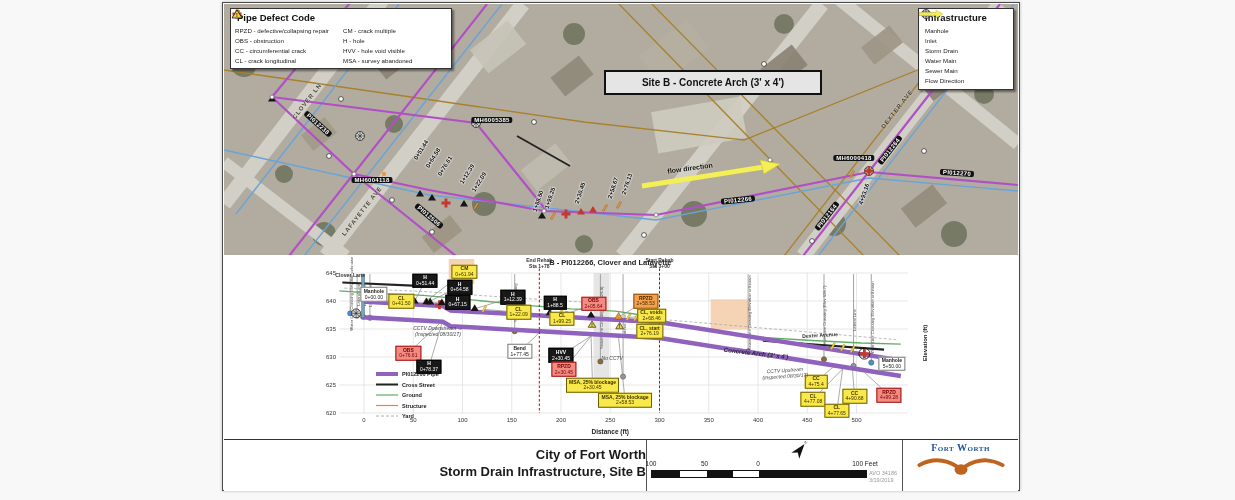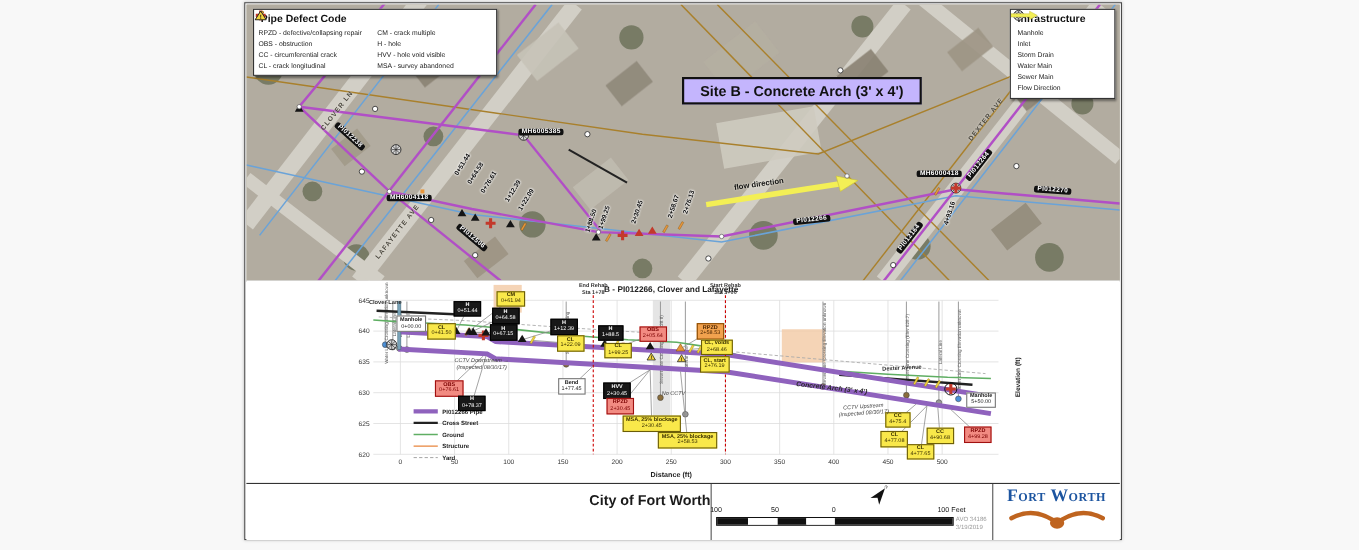--- a/index.html
+++ b/index.html
@@ -15,21 +15,21 @@
   .mlab.sta{color:#0a0a0a;font-size:6px;font-weight:bold;text-shadow:0 0 2px #fff,0 0 2px #fff,0 0 2px #fff;}
   .mlab.flow{color:#111;font-size:7px;font-weight:bold;text-shadow:0 0 2px #f0eee2;}
   .legend{position:absolute;background:#fff;border:1px solid #333;box-shadow:1.5px 1.5px 2px rgba(0,0,0,.45);}
   .defect-legend{left:6px;top:4px;width:220px;}
   .infra-legend{right:4px;top:4px;width:94px;}
   .legend-title{font-size:9.5px;font-weight:bold;color:#111;padding:3px 6px 2px 6px;}
   .legend-cols{display:flex;padding:0 2px 3px 2px;}
   .legend-col{flex:1;}
   .leg-row{display:flex;align-items:center;gap:3px;font-size:6.2px;color:#222;padding:1.5px 2px;white-space:nowrap;}
   .infra-rows{padding:0 4px 4px 4px;}
-  .site-title{position:absolute;left:396px;top:66px;width:214px;height:21px;line-height:21px;background:#c4b5fd;border:2px solid #111;font-weight:bold;font-size:13px;text-align:center;color:#111;}
+  .site-title{position:absolute;left:380px;top:66px;width:214px;height:21px;line-height:21px;background:#e5e5e5;border:2px solid #111;font-weight:bold;font-size:10px;text-align:center;color:#111;}
   
   .profile-section{position:absolute;left:1px;top:252px;width:794px;height:184px;background:#fff;}
   #profile-svg{position:absolute;left:0;top:0;}
   #profile-labels{position:absolute;left:0;top:0;width:100%;height:100%;pointer-events:none;}
   .ann{position:absolute;border:0.8px solid #333;font-size:5px;line-height:1.15;text-align:center;padding:0.5px 2.5px;white-space:nowrap;transform:translate(-50%,-50%);}
   .ann .c{font-weight:bold;}
   .t-yellow{background:#f9e84a;color:#3a3000;border-color:#6b5d08;}
   .t-black{background:#181818;color:#fff;border-color:#000;}
   .t-red{background:#f28b82;color:#7a0000;border-color:#a01010;}
   .t-orange{background:#f2a24e;color:#4a2500;border-color:#8a4a00;}
@@ -43,21 +43,21 @@
   .title-block{position:absolute;left:1px;top:436px;width:794px;height:51px;border-top:1.5px solid #333;display:flex;background:#fff;}
   .tb-left{width:423px;padding:7px 0 0 12px;box-sizing:border-box;border-right:1px solid #555;text-align:right;}
   .tb-left div{font-size:13px;font-weight:bold;color:#1a1a1a;line-height:1.3;}
   .tb-mid{position:relative;flex:1;border-right:1px solid #555;}
   .scalebar{position:absolute;left:4px;top:30px;width:214px;height:6px;border:1px solid #111;display:flex;}
   .scalebar div{height:100%;}
   .sb-lab{position:absolute;top:20px;font-size:6.5px;color:#222;transform:translateX(-50%);white-space:nowrap;}
   .avo{position:absolute;right:5px;bottom:7px;font-size:5.5px;color:#999;line-height:1.3;text-align:left;}
   .north{position:absolute;left:142px;top:1px;}
   .tb-logo{width:115px;position:relative;text-align:center;padding-top:3px;box-sizing:border-box;}
-  .fw-text{font-family:"Liberation Serif",serif;font-weight:bold;color:#1d55a0;font-size:16px;font-variant:small-caps;letter-spacing:.5px;line-height:1;}
+  .fw-text{font-family:"Liberation Serif",serif;font-weight:bold;color:#1d55a0;font-size:10px;font-variant:small-caps;letter-spacing:.5px;line-height:1;}
 </style>
 </head>
 <body>
 
 <div class="stage">
   <div class="sheet">
 
     <div class="map-section">
       <svg id="map-base" width="794" height="251" viewBox="0 0 794 251">
         <rect x="0" y="0" width="794" height="251" fill="#b2aca0"></rect>
@@ -840,20 +840,21 @@
           </div>
           <div class="note street-note" style="left: 596.055px; top: 80.16px; transform: translate(-50%, -50%) rotate(-3deg);">
             <div>Dexter Avenue</div>
           </div>
         </div>
     </div>
 
     <div class="title-block">
       <div class="tb-left">
         <div>City of Fort Worth</div>
+        <div>Storm Drain Infrastructure, Site B</div>
       </div>
       <div class="tb-mid">
         <svg class="north" width="20" height="20" viewBox="0 0 20 20">
           <g transform="rotate(38 10 10)">
             <polygon points="10,1 15,16 10,12 5,16" fill="#111"></polygon>
             <text x="10" y="0.5" font-size="4" text-anchor="middle" fill="#444">N</text>
           </g>
         </svg>
         <div class="scalebar">
           <div style="width:13%;background:#111;"></div>

